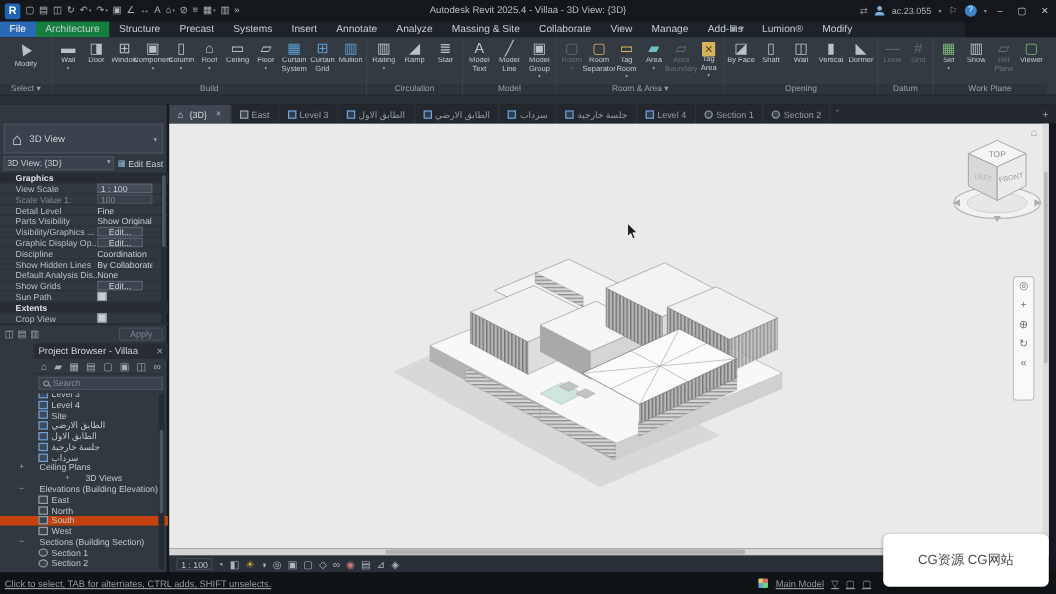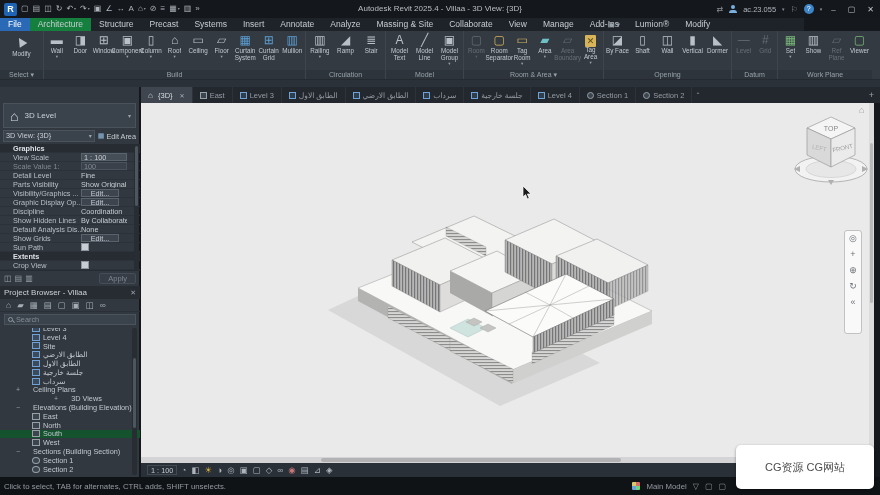--- a/index.html
+++ b/index.html
@@ -68,32 +68,32 @@
   .prow.k-disabled .plab,.prow.k-disabled .pval{color:#81888f;}
   .prow.k-disabled .pval{background:#3a414a;border:1px solid #4a525b;height:8px;padding:0 2px;}
   .prow.k-checkbox .pval::before{content:"";width:6px;height:6px;border:1px solid #8d959d;background:#c9ced4;display:inline-block;}
   #propfoot{position:absolute;left:0;top:183px;width:140px;height:16px;border-top:1px solid #262c32;display:flex;align-items:center;padding:0 4px;gap:3px;}
   #propfoot .ficon{font-size:8px;color:#9aa2aa;}
   #applybtn{margin-left:auto;font-size:7.5px;color:#7e858d;border:1px solid #454d56;background:#363d46;padding:0 8px;height:11px;line-height:10px;border-radius:2px;}
   .vscroll{position:absolute;width:5px;background:#272d33;border-radius:2px;}
   .vscroll .thumb{position:absolute;left:1px;width:3px;background:#4d555e;border-radius:2px;}
 
   
-  #browser{position:absolute;left:0;top:199px;width:140px;height:191px;overflow:hidden;}
+  #browser{position:absolute;left:0;top:199px;width:140px;height:191px;overflow:hidden;padding-left:28px;}
   #pbtools{height:13px;display:flex;align-items:center;gap:4px;padding:0 5px;border-bottom:1px solid #2a3036;}
   #pbtools .qicon{font-size:8.5px;color:#a6adb4;}
   #searchbox{margin:2px 4px;height:11px;background:#3a424c;border:1px solid #4a525c;display:flex;align-items:center;padding:0 3px;gap:3px;}
   .mag{width:5px;height:5px;border:1px solid #8b939b;border-radius:50%;position:relative;flex:0 0 auto;}
   .mag::after{content:"";position:absolute;width:3px;height:1px;background:#8b939b;right:-3px;bottom:-1px;transform:rotate(45deg);}
   #searchbox input{background:none;border:none;outline:none;color:#c2c8ce;font-size:7.3px;width:100px;padding:0;}
   #searchbox input::placeholder{color:#848b93;}
   #pbtree{position:absolute;left:0;top:42px;width:140px;height:149px;overflow:hidden;}
   .trow{display:flex;align-items:center;height:8.8px;font-size:7.3px;color:#c2c8ce;white-space:nowrap;}
   .trow.clipped{margin-top:-4px;}
-  .trow.selected{background:#14532d;}
+  .trow.selected{background:#c2410c;}
   .ttoggle{width:8px;font-size:7px;color:#9aa2aa;text-align:center;flex:0 0 auto;}
   .ticon{width:8px;height:7px;margin-right:3px;flex:0 0 auto;}
   .ic-plan{border:1px solid #6fa3d8;background:rgba(111,163,216,.18);}
   .ic-elev{border:1px solid #98a0a8;background:#3c454e;}
   .ic-sect{border:1px solid #98a0a8;border-radius:50%;background:#3c454e;}
   .ic-home{border:none;font-size:8px;color:#cfd4da;line-height:7px;}
 
   
   #viewtabs{position:absolute;left:141px;top:87px;width:739px;height:16px;background:#23282e;display:flex;align-items:stretch;overflow:hidden;}
   .vtab{display:flex;align-items:center;padding:0 7px;font-size:7.5px;color:#959ca4;border-right:1px solid #2d333a;gap:3px;white-space:nowrap;}
@@ -116,21 +116,21 @@
   #cvscroll .thumb{position:absolute;left:1px;top:40px;width:3px;height:160px;background:#b8b8ba;border-radius:2px;}
   #hscroll{position:absolute;left:141px;top:457px;width:733px;height:6px;background:#d4d4d6;}
   #hscroll .thumb{position:absolute;left:180px;top:1px;width:300px;height:4px;background:#b2b2b4;border-radius:2px;}
 
   
   #vcb{position:absolute;left:141px;top:463px;width:733px;height:14px;background:#2a3037;display:flex;align-items:center;gap:4px;padding:0 6px;}
   #scalebtn{font-size:7.3px;color:#c0c6cc;border:1px solid #434a52;padding:0 3px;height:10px;line-height:9px;}
   .vcbicon{font-size:8.5px;color:#aeb4bb;line-height:14px;}
 
   
-  #statusbar{position:absolute;left:0;top:477px;width:880px;height:18px;background:#101316;display:flex;align-items:center;padding:0 4px;font-size:7.8px;color:#949ba3;}
+  #statusbar{position:absolute;left:0;top:477px;width:880px;height:18px;background:#101316;display:flex;align-items:center;padding:0 4px;font-size:7.8px;color:#949ba3;text-decoration:underline;}
   #statushint{white-space:nowrap;}
   #statusright{margin-left:auto;display:flex;align-items:center;gap:6px;padding-right:150px;}
   #wsicon{width:8px;height:8px;background:conic-gradient(#d76a6a 0 25%,#6ad77b 0 50%,#6a9fd7 0 75%,#d7c96a 0);border-radius:1px;}
   .sbicon{font-size:8px;color:#8b929a;}
 
   
   #watermark{position:absolute;left:736px;top:445px;width:138px;height:44px;background:#fff;border-radius:5px;box-shadow:0 1px 3px rgba(0,0,0,.4);display:flex;flex-direction:column;align-items:center;justify-content:center;z-index:50;}
   #wm1{font-size:22px;color:#3b3b3b;line-height:24px;letter-spacing:.5px;}
   #wm2{font-size:11px;color:#4a4a4a;line-height:13px;}
 </style>
@@ -397,31 +397,31 @@
       <div class="plabel">Work Plane</div>
     </div>
   </div>
   <div id="optionsbar"></div>
 
   <div id="dock">
 
     <div id="properties">
       <div id="typesel">
         <span class="house">⌂</span>
-        <span class="tslabel">3D Level</span>
+        <span class="tslabel">3D View</span>
         <span class="tscaret">▾</span>
       </div>
       <div id="editrow">
         <div id="viewcombo">
           <span>3D View: {3D}</span>
           <span class="tscaret">▾</span>
         </div>
         <div id="edittype">
           <span class="eticon">▦</span>
-          <span>Edit Area</span>
+          <span>Edit East</span>
         </div>
       </div>
       <div id="propgrid">
 
       <div class="prow t-section">
             <span class="plab">Graphics</span>
             <span class="pval"></span>
           </div>
           <div class="prow k-input">
             <span class="plab">View Scale</span>

